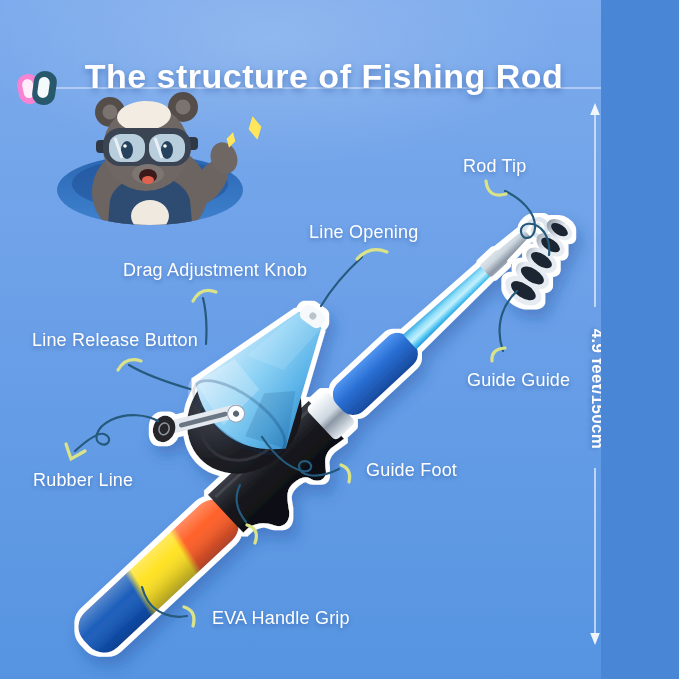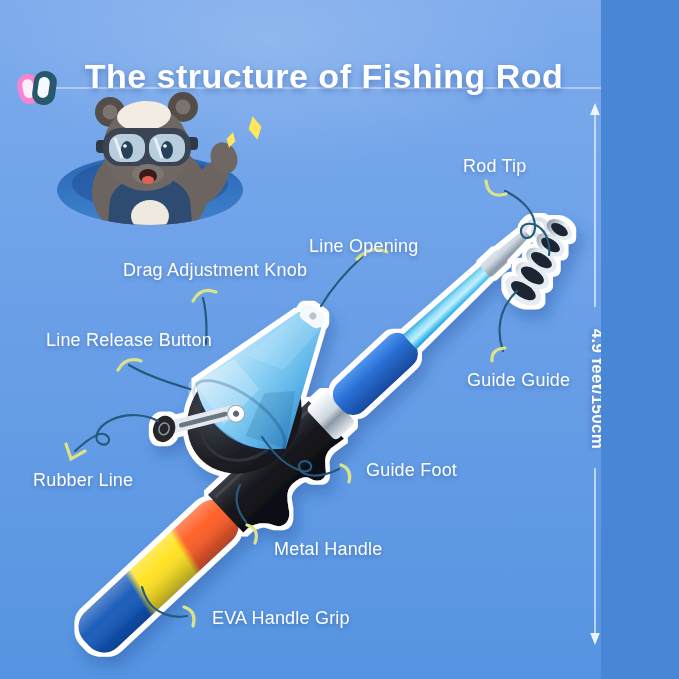--- a/index.html
+++ b/index.html
@@ -301,24 +301,23 @@
       <path d="M 341 465 Q 352 469 349 482"></path>
       <path d="M 247 525 Q 260 529 255 543"></path>
       <path d="M 184 607 Q 197 611 193 626"></path>
     </g>
   </g>
 </svg>
 
 <h1 class="title">The structure of Fishing Rod</h1>
 
 <div class="part-label" style="left:463px;top:156px">Rod Tip</div>
-<div class="part-label" style="left:309px;top:236px">Line Opening</div>
+<div class="part-label" style="left:309px;top:222px">Line Opening</div>
 <div class="part-label" style="left:123px;top:260px">Drag Adjustment Knob</div>
-<div class="part-label" style="left:46px;top:330px">Line Release Button</div>
+<div class="part-label" style="left:32px;top:330px">Line Release Button</div>
 <div class="part-label" style="left:467px;top:370px">Guide Guide</div>
 <div class="part-label" style="left:33px;top:470px">Rubber Line</div>
 <div class="part-label" style="left:366px;top:460px">Guide Foot</div>
-<div class="part-label" style="left:274px;top:539px">Metal Handle</div>
 <div class="part-label" style="left:212px;top:608px">EVA Handle Grip</div>
 
 <div class="measure-label">4.9 feet/150cm</div>
 
 </div>
 
 </body></html>

